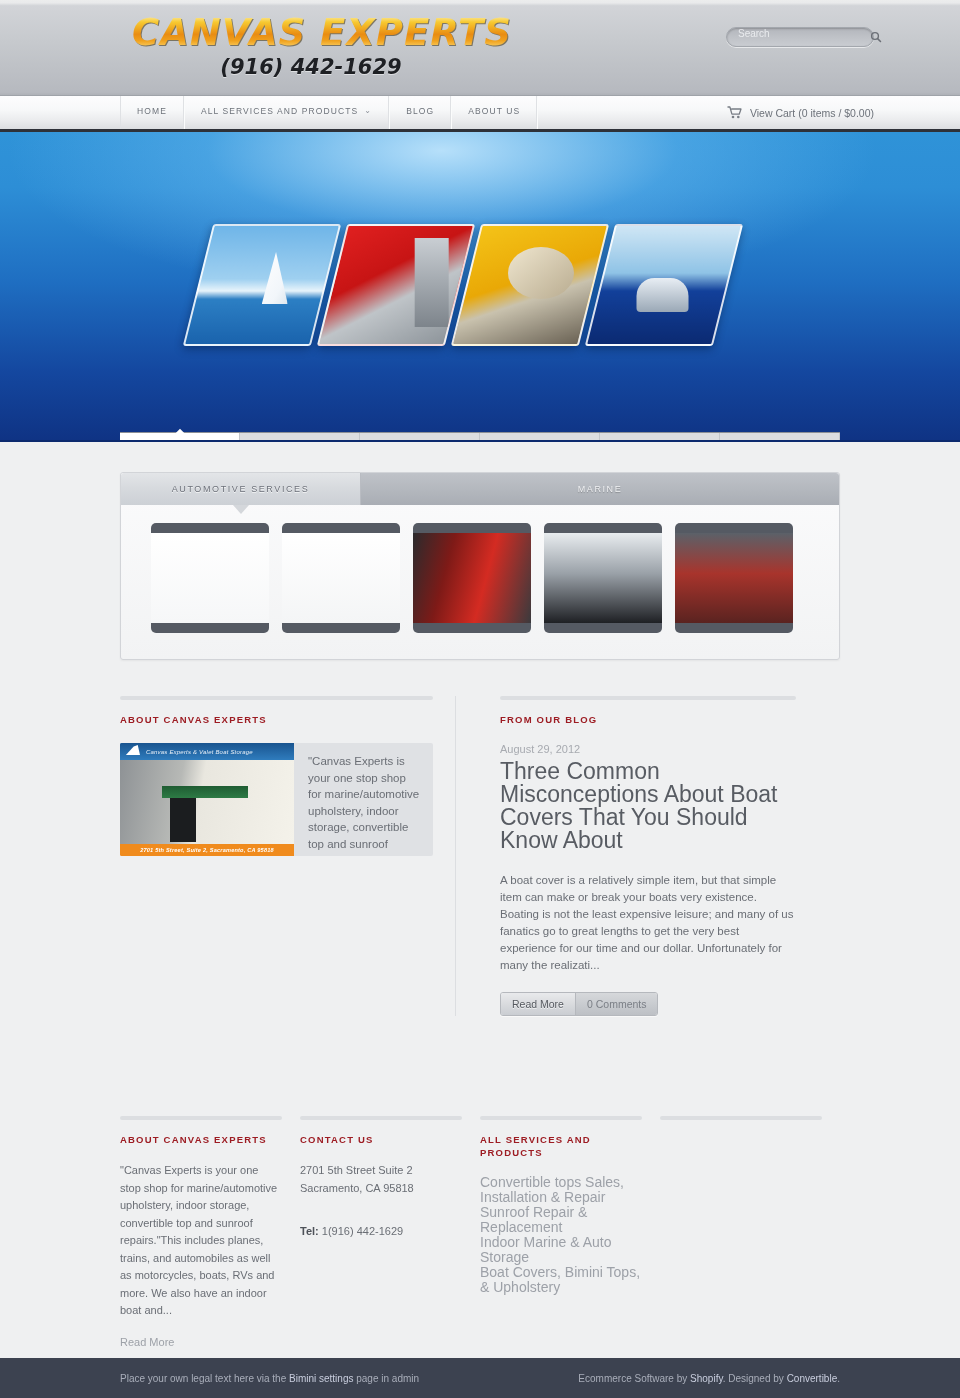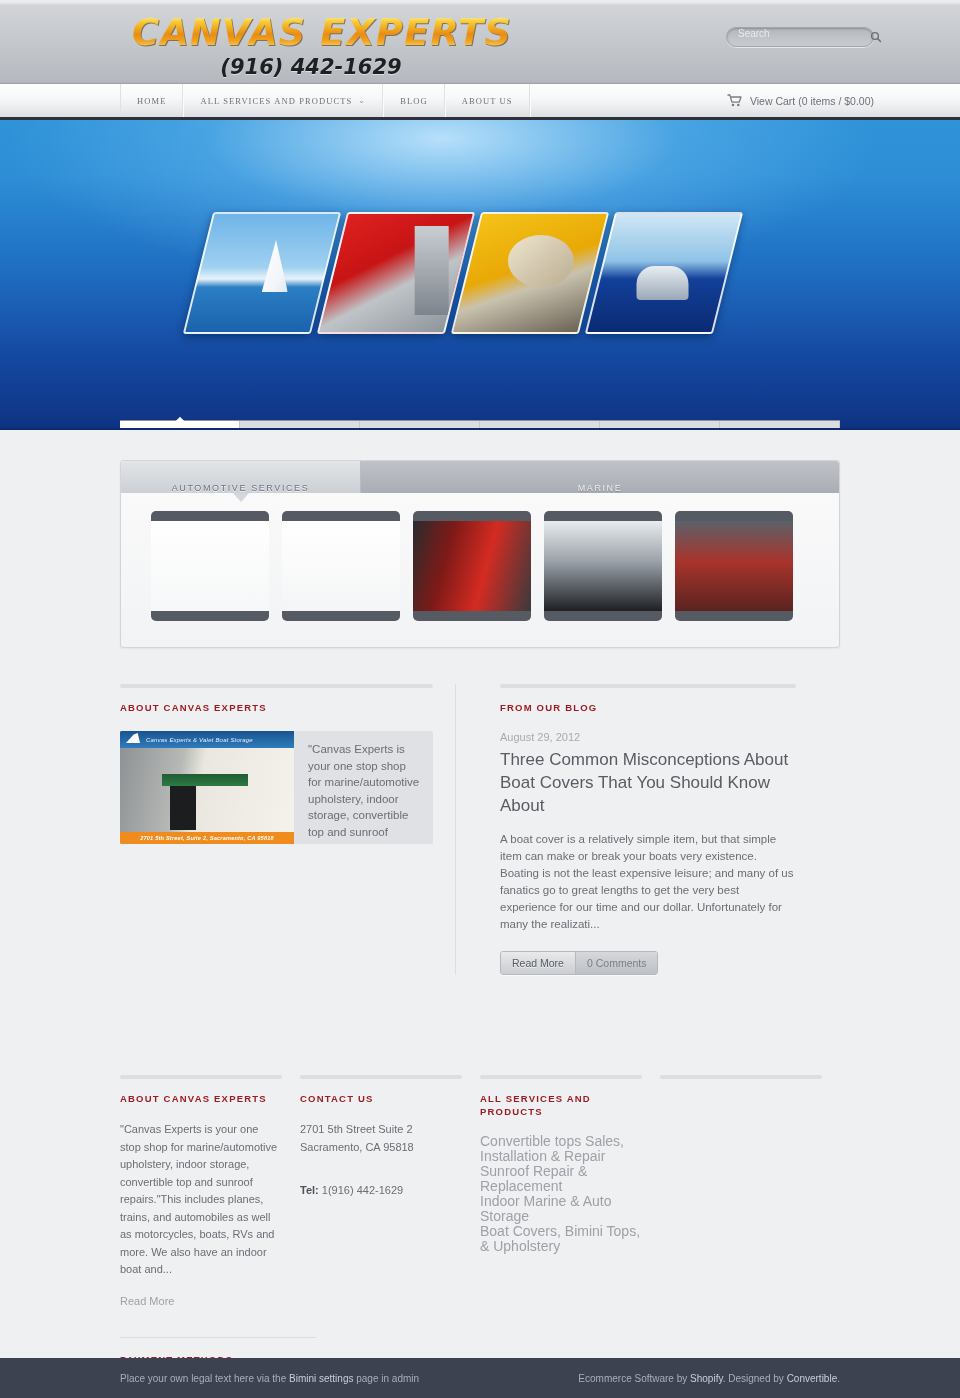--- a/index.html
+++ b/index.html
@@ -7,21 +7,21 @@
     width: 960px; height: 1398px;
     background: #eff0f1;
     font-family: "Liberation Sans", sans-serif;
     color: #5b5f66;
     -webkit-font-smoothing: antialiased;
   }
   .page { width: 960px; height: 1398px; position: relative; overflow: hidden; }
 
   
   .header {
-    height: 84px;
+    height: 96px;
     background: linear-gradient(to bottom, #eceded 0%, #e9eaeb 3%, #d2d4d8 6%, #c6c9cd 45%, #b6b9bf 97%, #aeb1b7 100%);
     position: relative;
     border-bottom: 1px solid #9fa3a9;
   }
   .header-inner { width: 720px; margin: 0 auto; position: relative; height: 100%; }
   .logo-wrap { position: absolute; left: 2px; top: 14px; width: 400px; }
   .logo {
     font-family: "DejaVu Sans", sans-serif;
     font-size: 37px; font-weight: 700; font-style: italic;
     letter-spacing: 1px;
@@ -62,24 +62,24 @@
   
   .nav-bar {
     height: 36px;
     background: linear-gradient(to bottom, #fdfdfe 0%, #f7f8f9 42%, #eaebed 75%, #dcdee1 100%);
     border-bottom: 3px solid #2e3138;
     position: relative;
   }
   .nav-inner { width: 720px; margin: 0 auto; height: 33px; display: flex; align-items: stretch; position: relative; }
   .nav-items { display: flex; }
   .nav-item {
-    display: flex; align-items: center; padding: 0 16px;
+    display: flex; align-items: flex-start; padding: 10px 16px;
     font-size: 8.5px; letter-spacing: 1.1px; color: #6d727a;
     border-right: 1px solid #dfe1e4; border-left: 1px solid #fbfcfc;
-    cursor: pointer; text-transform: uppercase; white-space: nowrap; font-family: Liberation Serif, serif;
+    cursor: pointer; text-transform: uppercase; white-space: nowrap;
   }
   .nav-item:first-child { border-left: 1px solid #dfe1e4; }
   .nav-item .caret { margin-left: 6px; font-size: 8px; color: #8d929a; }
   .nav-spacer { flex: 1; border-left: 1px solid #fbfcfc; }
   .cart {
     position: absolute; right: -34px; top: 0; height: 33px;
     display: flex; align-items: center; gap: 8px;
     font-size: 10.5px; color: #6d727a; cursor: pointer;
   }
 
@@ -145,21 +145,21 @@
   
   .content { width: 720px; margin: 0 auto; padding-top: 30px; }
 
   .tabs-panel {
     border: 1px solid #d2d4d8; border-radius: 3px;
     background: linear-gradient(to bottom, #fbfbfc 0%, #f2f3f4 100%);
     box-shadow: 0 1px 2px rgba(0,0,0,.05);
   }
   .tabs-row { display: flex; height: 32px; }
   .tab {
-    display: flex; align-items: flex-end; justify-content: center;
+    display: flex; align-items: center; justify-content: center;
     font-size: 9px; letter-spacing: 1.6px; text-transform: uppercase; cursor: pointer;
     position: relative;
   }
   .tab.active {
     width: 240px;
     background: linear-gradient(to bottom, #e3e5e8 0%, #d6d9dd 50%, #ccd0d5 100%);
     color: #6d717a; border-right: 1px solid #b9bcc2;
     border-radius: 3px 0 0 0;
     text-shadow: 0 1px 0 rgba(255,255,255,.75);
   }
@@ -226,22 +226,22 @@
     position: absolute; left: 0; right: 0; bottom: 0; height: 12px;
     background: #f08b1d; color: #ffffff;
     font-size: 5.6px; font-weight: 700; font-style: italic;
     display: flex; align-items: center; justify-content: center; letter-spacing: .2px;
   }
   .about-text { padding: 10px 13px 0 14px; font-size: 11.5px; line-height: 16.5px; color: #6a6e75; }
   .about-text .fade { color: #b9bcc1; }
 
   .blog-date { font-size: 11px; color: #a7aab0; margin-bottom: 5px; }
   .blog-title {
-    font-size: 17px; line-height: 23px; color: #585c63; font-weight: 400;
-    margin-bottom: 14px; cursor: pointer;
+    font-size: 23px; line-height: 23px; color: #585c63; font-weight: 400;
+    margin-bottom: 20px; cursor: pointer;
   }
   .blog-excerpt { font-size: 11.5px; line-height: 17px; color: #6a6e75; margin-bottom: 18px; }
   .btn-group { display: inline-flex; border-radius: 3px; overflow: hidden; border: 1px solid #b5b8bd; box-shadow: 0 1px 0 rgba(255,255,255,.6); }
   .btn-primary {
     background: linear-gradient(to bottom, #e9eaec 0%, #d9dbde 50%, #cacdd2 100%);
     padding: 5px 11px; font-size: 10.5px; color: #55595f; cursor: pointer;
     border-right: 1px solid #b5b8bd; text-shadow: 0 1px 0 rgba(255,255,255,.7);
   }
   .btn-secondary {
     background: linear-gradient(to bottom, #d6d8db 0%, #c9ccd0 50%, #bdc0c5 100%);

